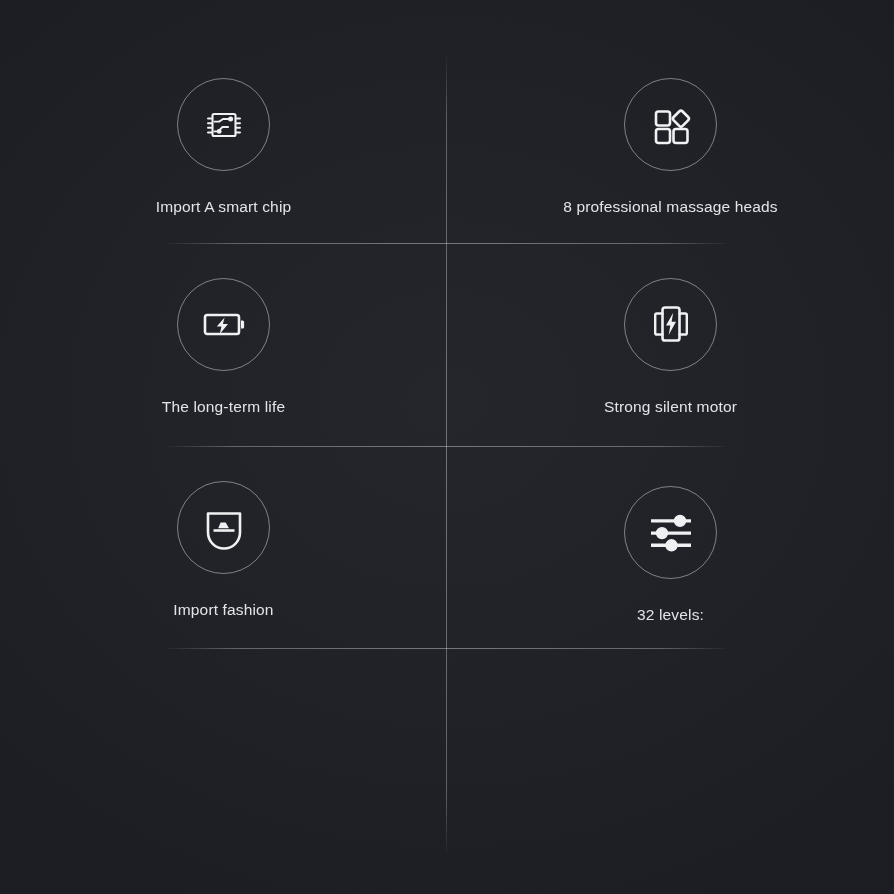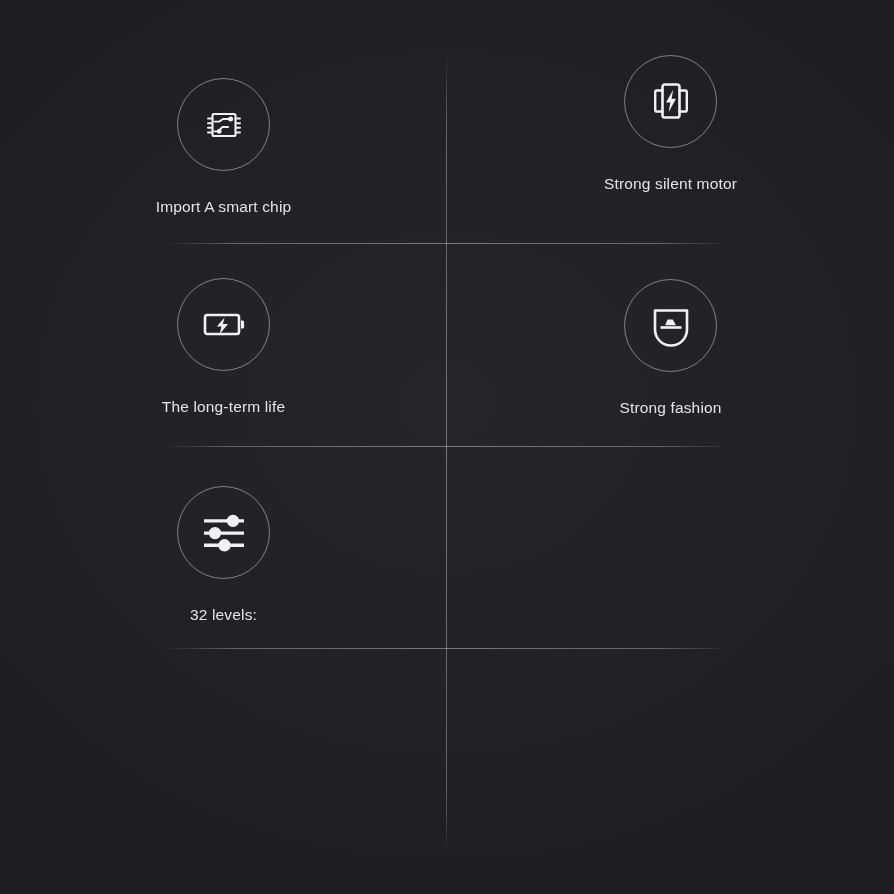--- a/index.html
+++ b/index.html
@@ -132,54 +132,65 @@
           <path d="M35.8 16.5H39M35.8 21.2H39M35.8 25.8H39M35.8 30.4H39" stroke-width="2"></path>
           <path d="M13.5 19.6h4.6l4 -2.6h5.4" stroke-width="1.9"></path>
           <path d="M13.5 29.4h3.6l4.4 -4.4h5.6" stroke-width="1.9"></path>
           <circle class="solid" cx="29.6" cy="17" r="2.5"></circle>
           <circle class="solid" cx="18.2" cy="29.4" r="2.4"></circle>
         </svg>
       </div>
       <div class="card-label">Import A smart chip</div>
     </div>
 
+    <div class="card r1">
+      <div class="icon-ring">
+        <svg width="44" height="44" viewBox="0 0 44 44">
+          <rect x="7" y="8.5" width="14" height="14" rx="2.4" stroke-width="2.6"></rect>
+          <rect x="7" y="26" width="14" height="14" rx="2.4" stroke-width="2.6"></rect>
+          <rect x="24.5" y="26" width="14" height="14" rx="2.4" stroke-width="2.6"></rect>
+          <rect x="25.6" y="9.4" width="12.6" height="12.6" rx="2.4" stroke-width="2.6" transform="rotate(45 31.9 15.7)"></rect>
+        </svg>
+      </div>
+      <div class="card-label">8 professional massage heads</div>
+    </div>
+
+    <div class="card r2">
+      <div class="icon-ring">
+        <svg width="48" height="48" viewBox="0 0 48 48">
+          <rect x="5" y="15" width="34" height="19" rx="2.2" stroke-width="2.6"></rect>
+          <path class="solid" d="M41 20.5h1.6a1.5 1.5 0 0 1 1.5 1.5v5a1.5 1.5 0 0 1 -1.5 1.5H41z"></path>
+          <path class="solid" d="M24.6 17.6 16.8 26.6h4.6l-1.6 7.3 8.2 -9.9h-5.1z"></path>
+        </svg>
+      </div>
+      <div class="card-label">The long-term life</div>
+    </div>
 
     <div class="card r2">
       <div class="icon-ring">
         <svg width="46" height="46" viewBox="0 0 46 46">
           <rect x="14.5" y="6.5" width="17" height="33" rx="2.6" stroke-width="2.6"></rect>
           <path d="M14.5 12.5H8.8a1.6 1.6 0 0 0 -1.6 1.6v17.8a1.6 1.6 0 0 0 1.6 1.6h5.7" stroke-width="2.4"></path>
           <path d="M31.5 12.5h5.7a1.6 1.6 0 0 1 1.6 1.6v17.8a1.6 1.6 0 0 1 -1.6 1.6h-5.7" stroke-width="2.4"></path>
           <path class="solid" d="M25.2 11.8 18 24.4h4.3l-1.6 9.6 7.3 -13.2h-4.4z"></path>
         </svg>
       </div>
       <div class="card-label">Strong silent motor</div>
     </div>
 
-    <div class="card r2">
-      <div class="icon-ring">
-        <svg width="48" height="48" viewBox="0 0 48 48">
-          <rect x="5" y="15" width="34" height="19" rx="2.2" stroke-width="2.6"></rect>
-          <path class="solid" d="M41 20.5h1.6a1.5 1.5 0 0 1 1.5 1.5v5a1.5 1.5 0 0 1 -1.5 1.5H41z"></path>
-          <path class="solid" d="M24.6 17.6 16.8 26.6h4.6l-1.6 7.3 8.2 -9.9h-5.1z"></path>
-        </svg>
-      </div>
-      <div class="card-label">The long-term life</div>
-    </div>
-
 
     <div class="card r3">
       <div class="icon-ring">
         <svg width="44" height="44" viewBox="0 0 44 44">
           <path d="M6 7.5h32v19a16 16 0 0 1 -32 0z" stroke-width="2.6"></path>
           <path class="solid" d="M11.5 23.2h21v2.6h-21z"></path>
           <path class="solid" d="M18.6 16.6h5.1l3.3 5.6H16.2z"></path>
         </svg>
       </div>
-      <div class="card-label">Strong fashion</div>
+      <div class="card-label">Import fashion</div>
     </div>
 
     <div class="card r4">
       <div class="icon-ring">
         <svg width="46" height="40" viewBox="0 0 46 40">
           <path class="solid" d="M3 6.2h40v3.3H3z"></path>
           <path class="solid" d="M3 18.4h40v3.3H3z"></path>
           <path class="solid" d="M3 30.6h40v3.3H3z"></path>
           <circle class="solid" cx="32" cy="7.9" r="5.4"></circle>
           <circle cx="32" cy="7.9" r="5.4" stroke-width="1.6" stroke="#212228"></circle>

